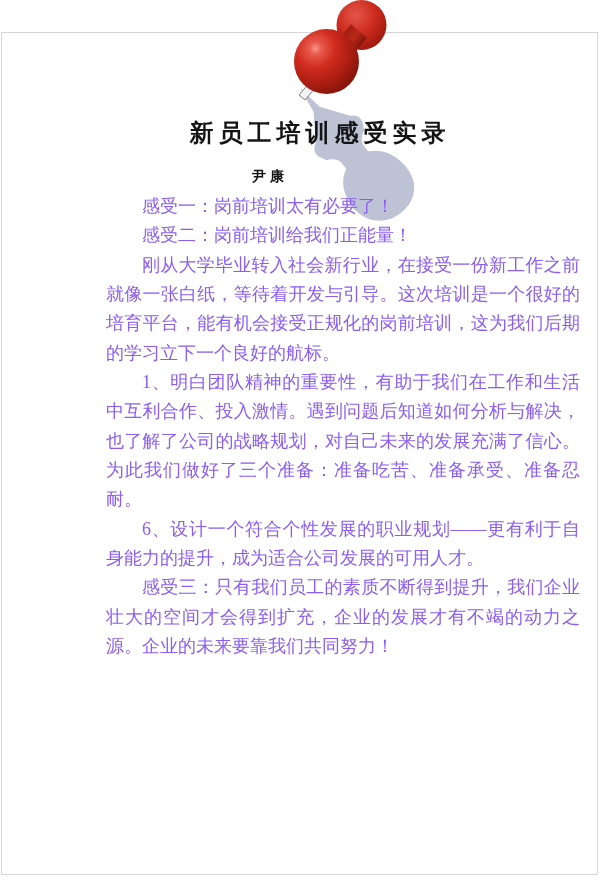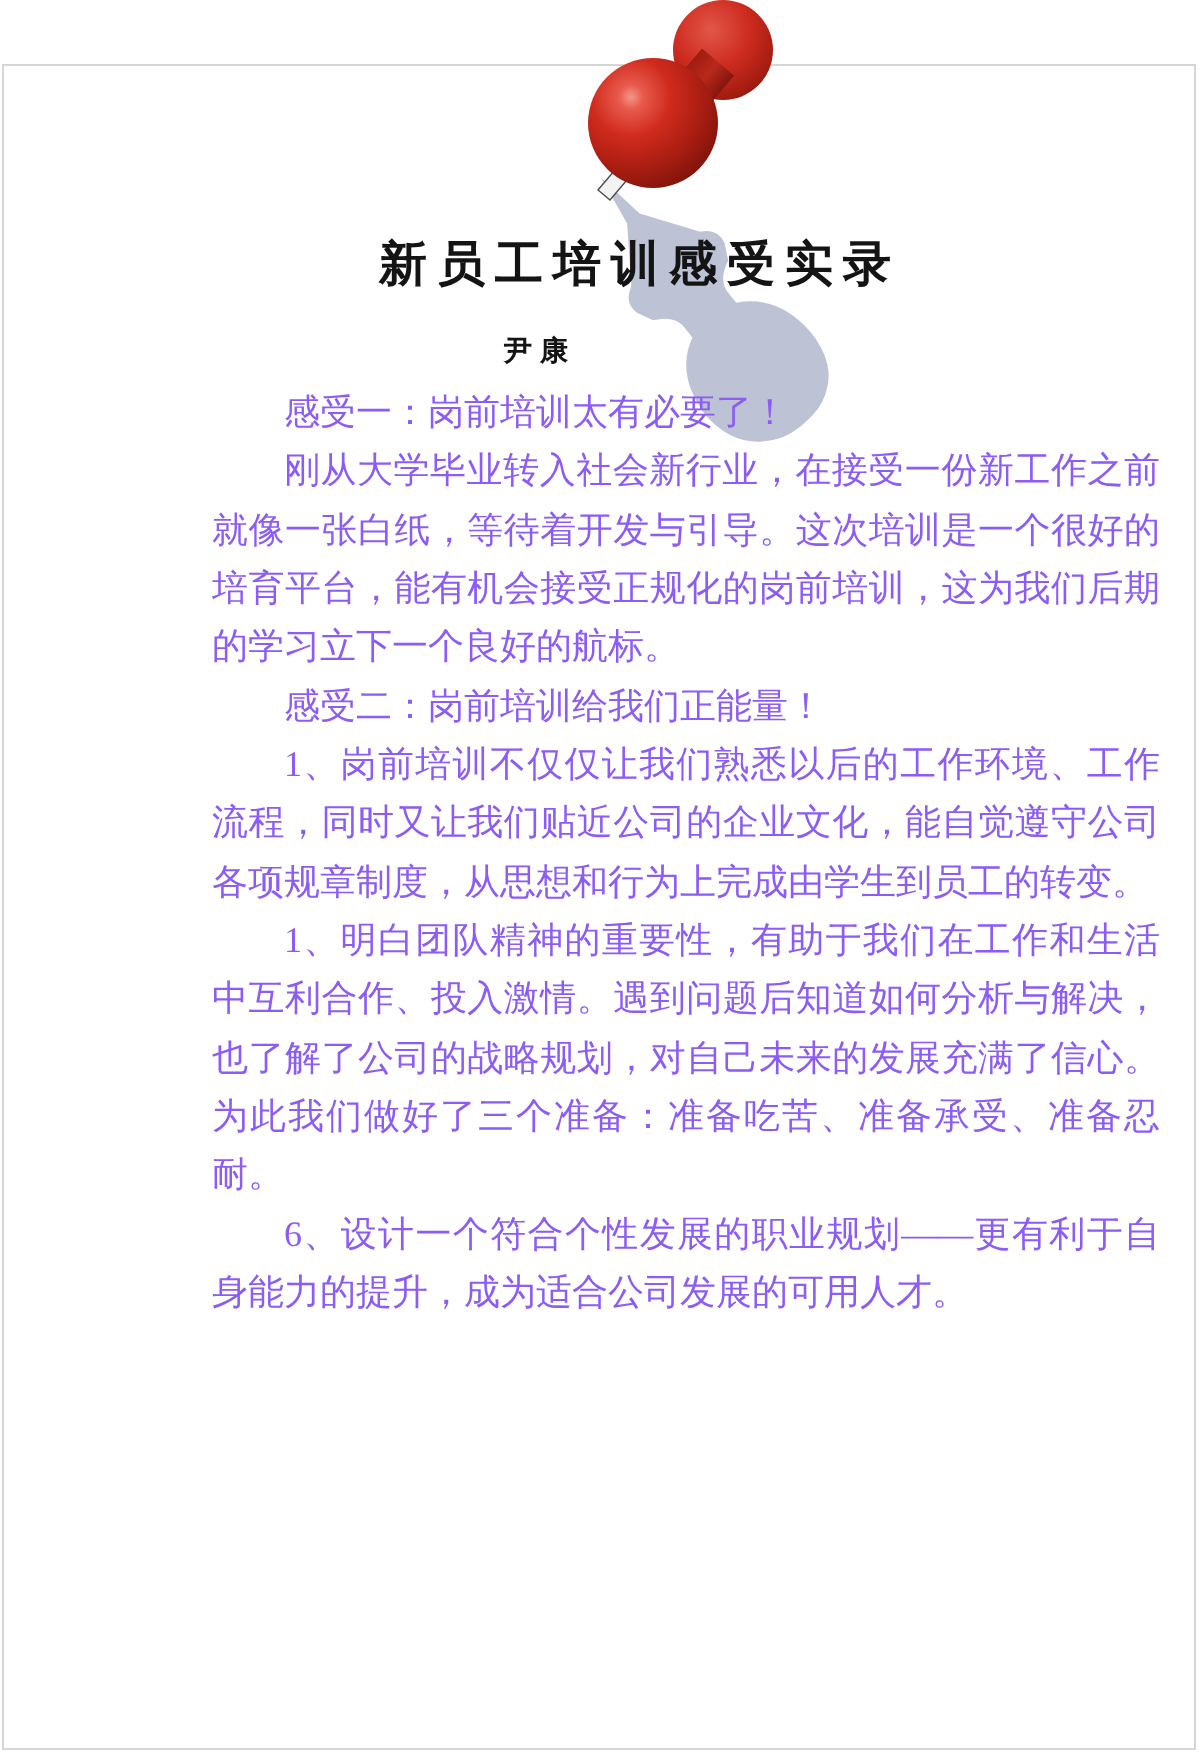--- a/index.html
+++ b/index.html
@@ -119,21 +119,21 @@
 
     <circle cx="56.5" cy="61.5" r="32.5" fill="url(#sphG)"></circle>
   </svg>
 
   <div class="content">
     <h1 class="doc-title">新员工培训感受实录</h1>
     <div class="doc-author">尹康</div>
 
     <div class="body-text">
       <p>感受一：岗前培训太有必要了！</p>
+      <p>感受二：岗前培训给我们正能量！</p>
       <p>刚从大学毕业转入社会新行业，在接受一份新工作之前就像一张白纸，等待着开发与引导。这次培训是一个很好的培育平台，能有机会接受正规化的岗前培训，这为我们后期的学习立下一个良好的航标。</p>
-      <p>感受二：岗前培训给我们正能量！</p>
-      <p>1、岗前培训不仅仅让我们熟悉以后的工作环境、工作流程，同时又让我们贴近公司的企业文化，能自觉遵守公司各项规章制度，从思想和行为上完成由学生到员工的转变。</p>
       <p>1、明白团队精神的重要性，有助于我们在工作和生活中互利合作、投入激情。遇到问题后知道如何分析与解决，也了解了公司的战略规划，对自己未来的发展充满了信心。为此我们做好了三个准备：准备吃苦、准备承受、准备忍耐。</p>
       <p>6、设计一个符合个性发展的职业规划——更有利于自身能力的提升，成为适合公司发展的可用人才。</p>
+      <p>感受三：只有我们员工的素质不断得到提升，我们企业壮大的空间才会得到扩充，企业的发展才有不竭的动力之源。企业的未来要靠我们共同努力！</p>
     </div>
   </div>
 
 </div>
 
 </body></html>

